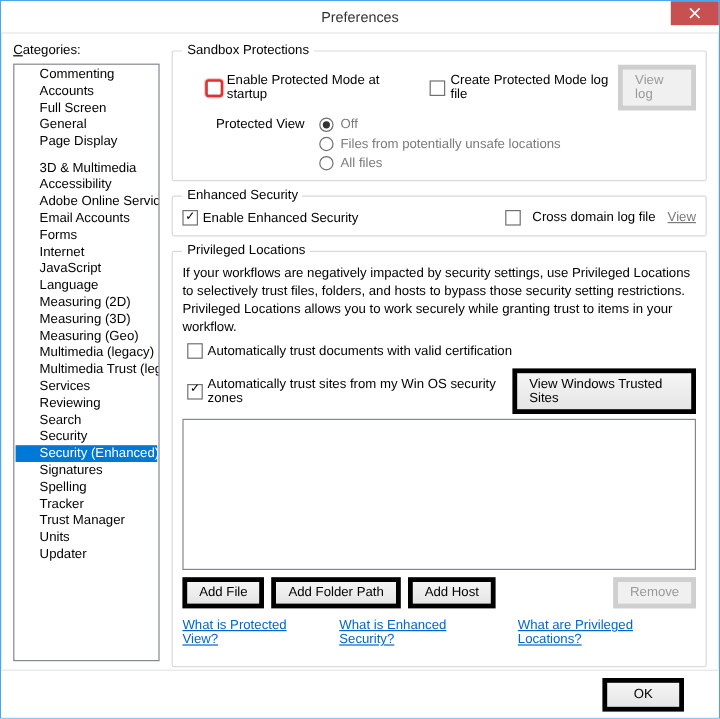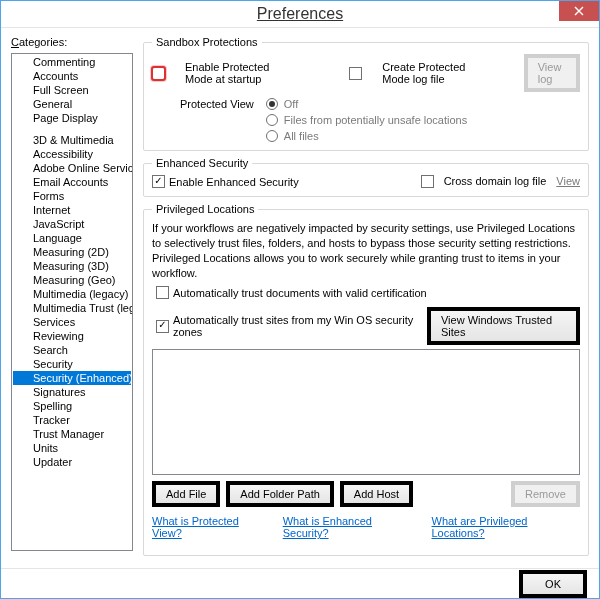--- a/index.html
+++ b/index.html
@@ -22,23 +22,22 @@
   .titlebar {
     height: 27px;
     background: #fff;
     border-bottom: 1px solid #e5e5e5;
     display:flex;
     align-items:center;
     justify-content:center;
     position:relative;
   }
   .titlebar .title {
-    font-size: 16px;
+    font-size: 12px;
     color:#333;
-    text-decoration:underline;
   }
   .close-btn {
     position:absolute;
     right:0;
     top:0;
     width:40px;
     height:20px;
     background:#c75050;
     color:#fff;
     display:flex;
@@ -191,31 +190,31 @@
   .footer-links {
     margin-top:8px;
     display:flex;
     gap:14px;
   }
   .bottom-bar {
     position:absolute;
     bottom:0;
     left:0;
     right:0;
-    height:30px;
+    height:40px;
     border-top:1px solid #e5e5e5;
     display:flex;
     align-items:center;
     justify-content:flex-end;
     gap:8px;
-    padding-right:12px;
+    padding-right:29px;
     background:#fff;
   }
   .bottom-bar .btn { padding:4px 22px; }
-  .sandbox-row1 { display:flex; align-items:center; gap:20px;}
+  .sandbox-row1 { display:flex; align-items:center; gap:4px;margin-left:20px;}
   .sandbox-row1 .gap { flex:1; }
   .accessory-right { margin-left:auto; display:flex; align-items:flex-start; gap:10px;}
 </style>
 </head>
 <body>
 
 <div class="window">
   <div class="titlebar">
     <span class="title">Preferences</span>
     <div class="close-btn">

